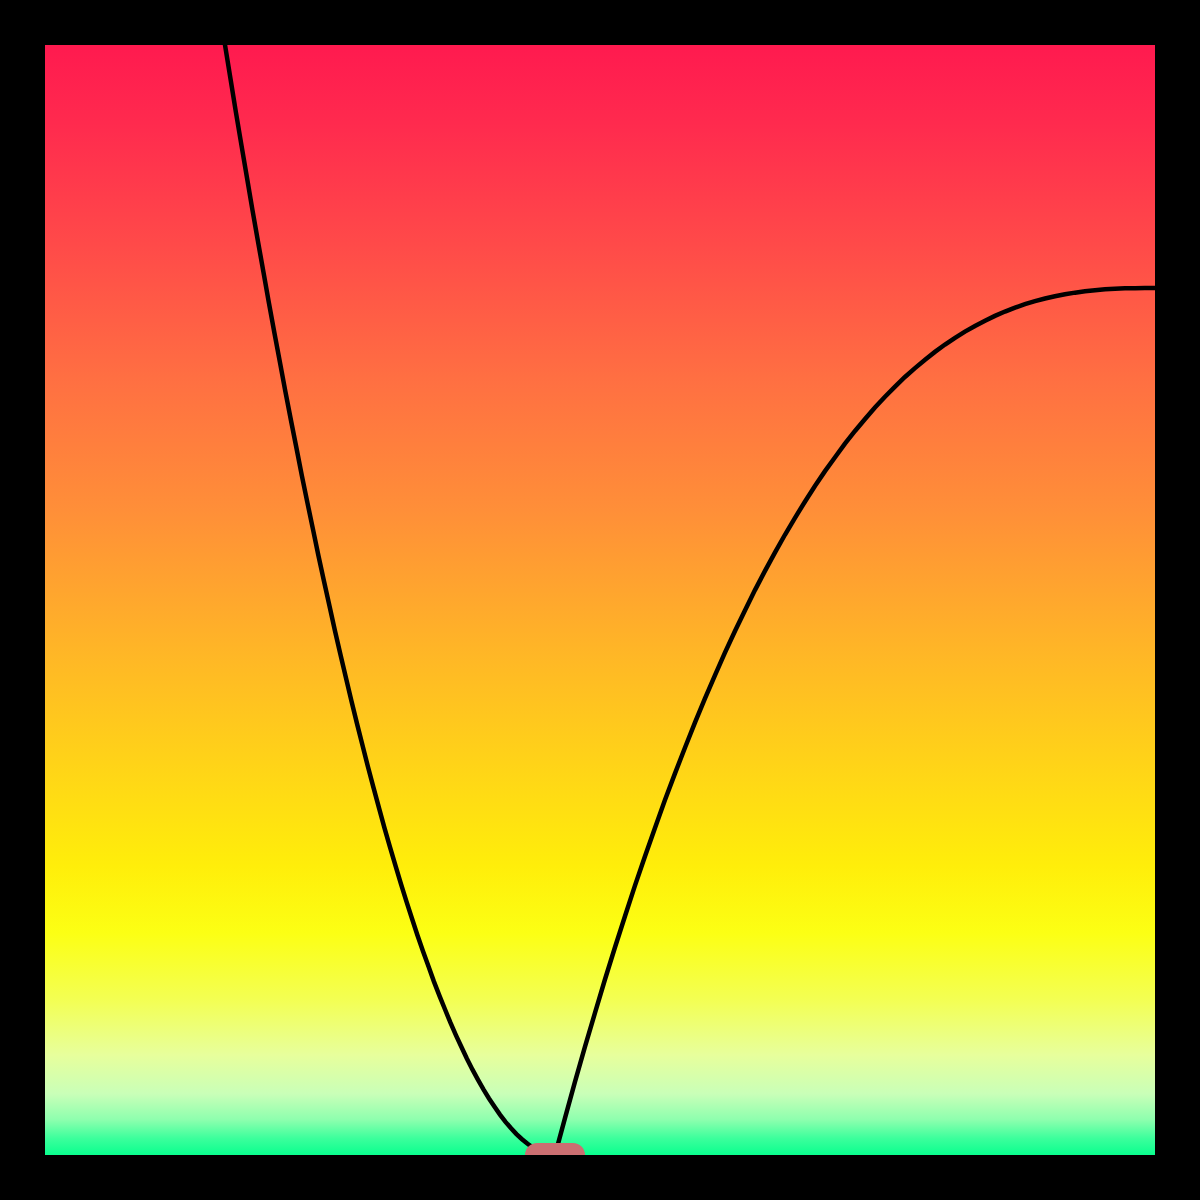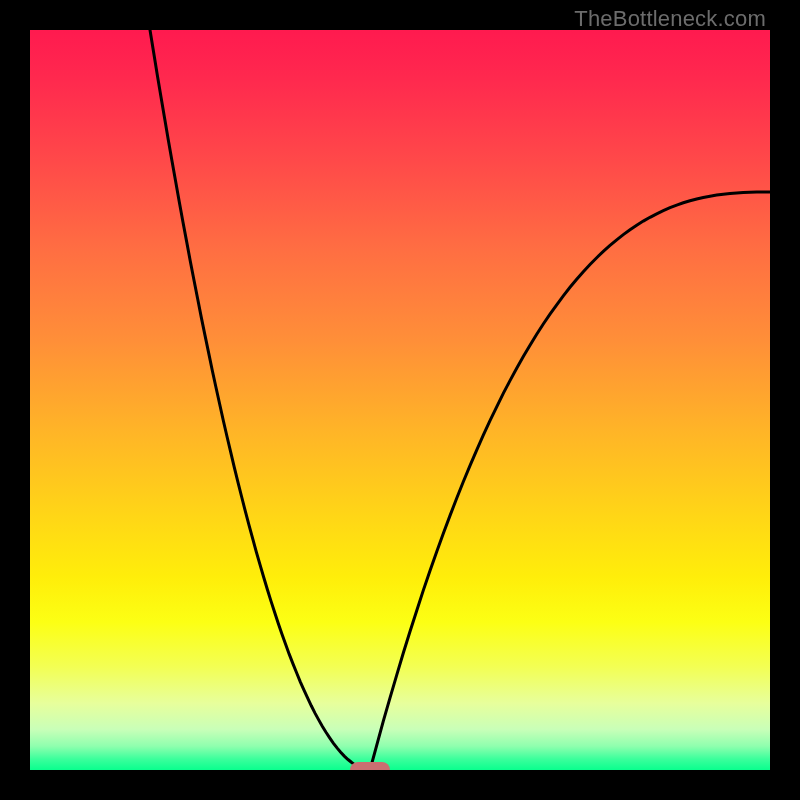--- a/index.html
+++ b/index.html
@@ -85,14 +85,13 @@
       <rect x="0" y="0" width="740" height="740" fill="url(#bg)"></rect>
     </svg>
 
     <svg class="curves" viewBox="0 0 740 740" preserveAspectRatio="none">
       <path id="curve-left" fill="none" stroke-linecap="round" stroke="#000000" stroke-width="3" d="M120.0 0.0 L123.7 22.7 L127.3 45.0 L131.0 67.0 L134.7 88.7 L138.3 110.0 L142.0 131.1 L145.7 151.7 L149.3 172.1 L153.0 192.2 L156.7 211.9 L160.3 231.2 L164.0 250.3 L167.7 269.0 L171.3 287.4 L175.0 305.4 L178.7 323.1 L182.3 340.5 L186.0 357.5 L189.7 374.2 L193.3 390.5 L197.0 406.5 L200.7 422.1 L204.3 437.4 L208.0 452.4 L211.7 467.0 L215.3 481.2 L219.0 495.1 L222.7 508.7 L226.3 521.9 L230.0 534.7 L233.7 547.2 L237.3 559.3 L241.0 571.1 L244.7 582.5 L248.3 593.5 L252.0 604.2 L255.7 614.4 L259.3 624.4 L263.0 633.9 L266.7 643.0 L270.3 651.8 L274.0 660.2 L277.7 668.2 L281.3 675.8 L285.0 683.1 L288.7 689.9 L292.3 696.3 L296.0 702.3 L299.7 707.9 L303.3 713.1 L307.0 717.9 L310.7 722.2 L314.3 726.1 L318.0 729.5 L321.7 732.5 L325.3 735.1 L329.0 737.1 L332.7 738.6 L336.3 739.6 L340.0 740.0"></path>
       <path id="curve-right" fill="none" stroke-linecap="round" stroke="#000000" stroke-width="3" d="M340.0 740.0 L346.7 715.3 L353.3 691.2 L360.0 667.8 L366.7 645.1 L373.3 623.0 L380.0 601.5 L386.7 580.7 L393.3 560.4 L400.0 540.8 L406.7 521.8 L413.3 503.4 L420.0 485.6 L426.7 468.3 L433.3 451.7 L440.0 435.6 L446.7 420.1 L453.3 405.1 L460.0 390.7 L466.7 376.8 L473.3 363.4 L480.0 350.6 L486.7 338.3 L493.3 326.5 L500.0 315.2 L506.7 304.3 L513.3 294.0 L520.0 284.1 L526.7 274.8 L533.3 265.8 L540.0 257.3 L546.7 249.3 L553.3 241.7 L560.0 234.5 L566.7 227.7 L573.3 221.3 L580.0 215.4 L586.7 209.8 L593.3 204.6 L600.0 199.7 L606.7 195.2 L613.3 191.1 L620.0 187.3 L626.7 183.8 L633.3 180.6 L640.0 177.7 L646.7 175.1 L653.3 172.8 L660.0 170.8 L666.7 169.0 L673.3 167.5 L680.0 166.2 L686.7 165.1 L693.3 164.2 L700.0 163.5 L706.7 162.9 L713.3 162.5 L720.0 162.2 L726.7 162.1 L733.3 162.0 L740.0 162.0"></path>
     </svg>
 
     <div class="marker" style="left: 320px; width: 40px; bottom: -8px; background: rgb(203, 111, 113);"></div>
   </div>
-  <div class="watermark">TheBottleneck.com</div>
 </div>
 
 </body></html>

